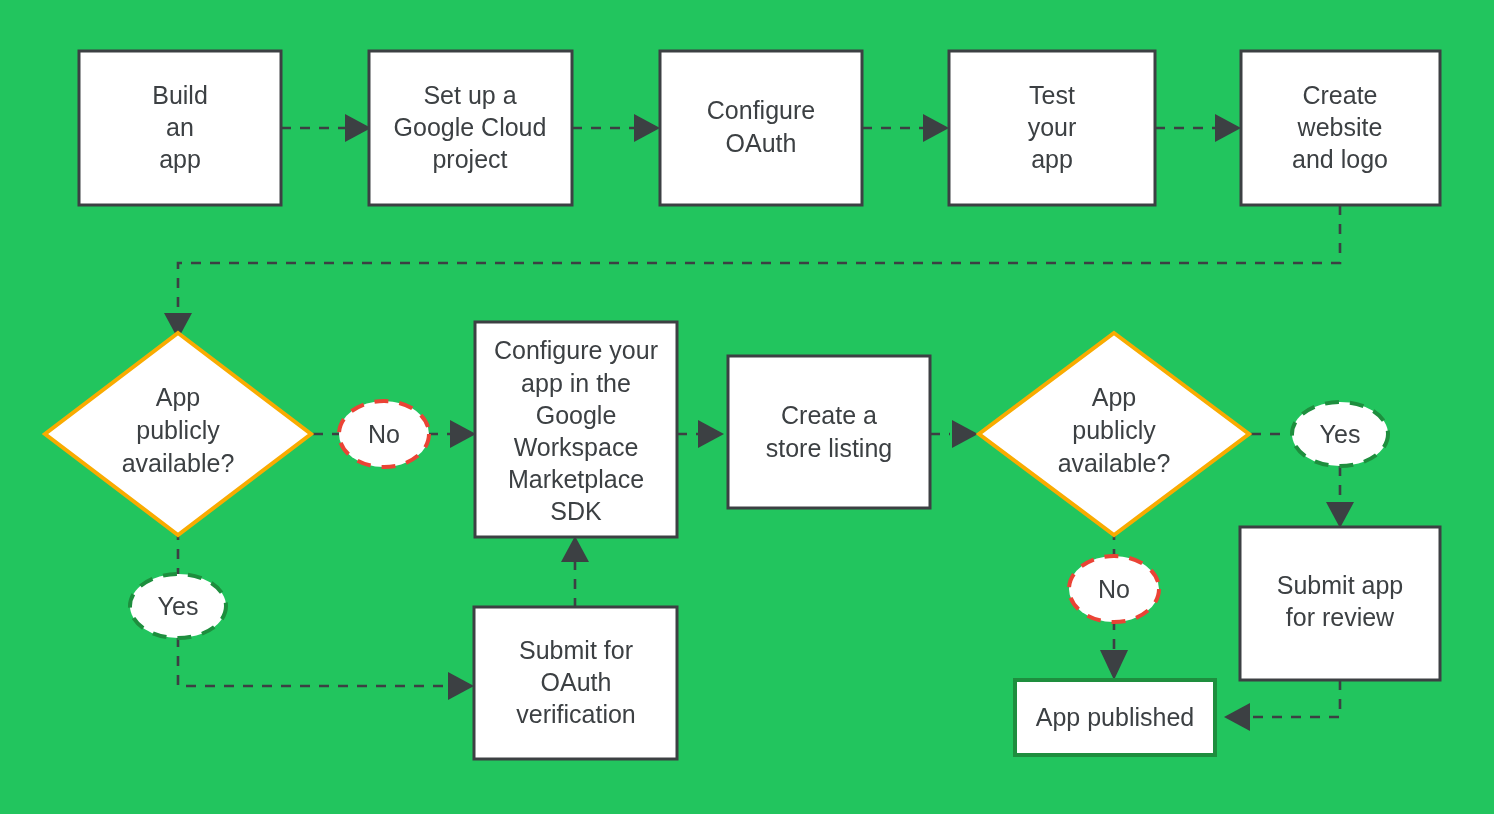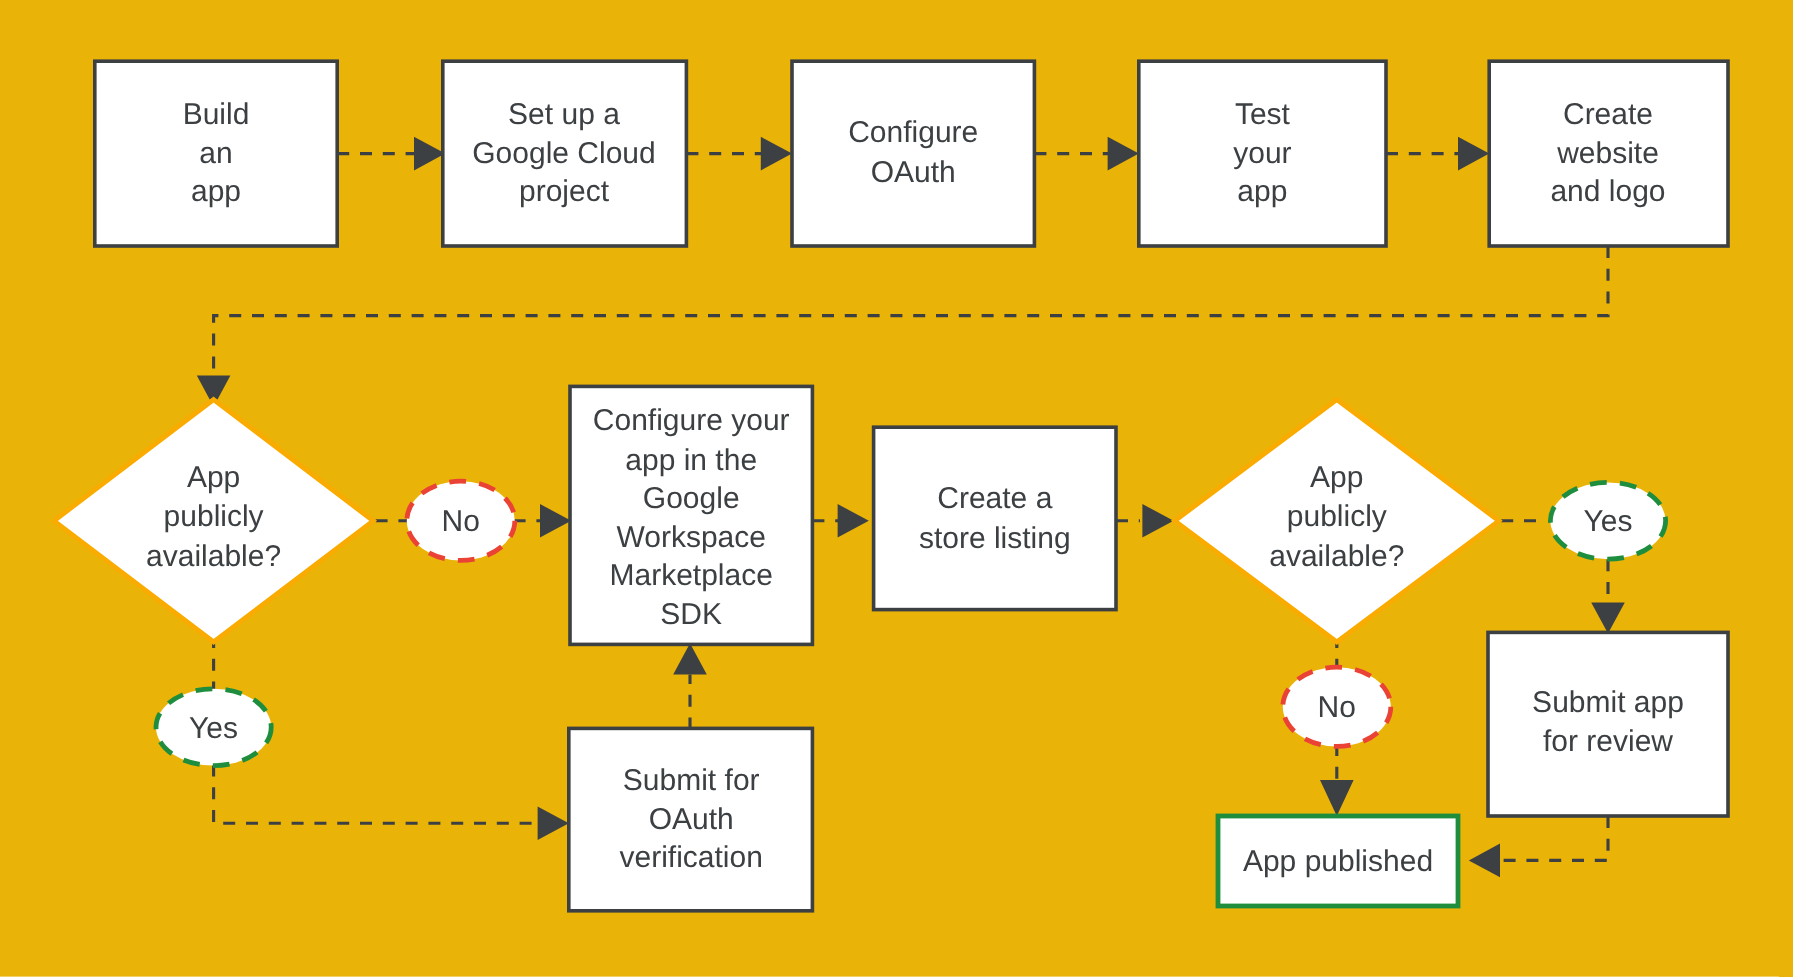--- a/index.html
+++ b/index.html
@@ -11,21 +11,21 @@
   body {
     width: 1494px;
     height: 814px;
     font-family: "Liberation Sans", sans-serif;
     overflow: hidden;
   }
   #flow-root {
     position: relative;
     width: 1494px;
     height: 814px;
-    background: #eab308;
+    background: #22c55e;
   }
   svg#flow-svg {
     position: absolute;
     top: 0;
     left: 0;
     width: 1494px;
     height: 814px;
     display: block;
   }
   .node-text {

